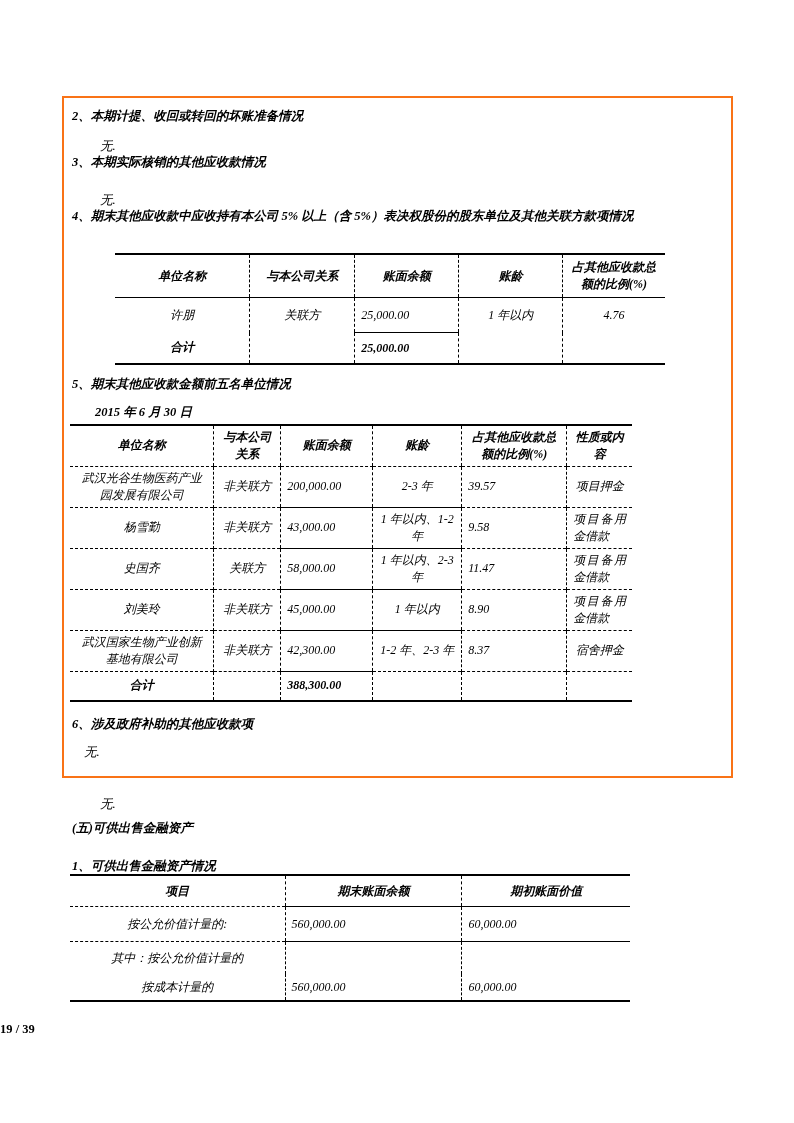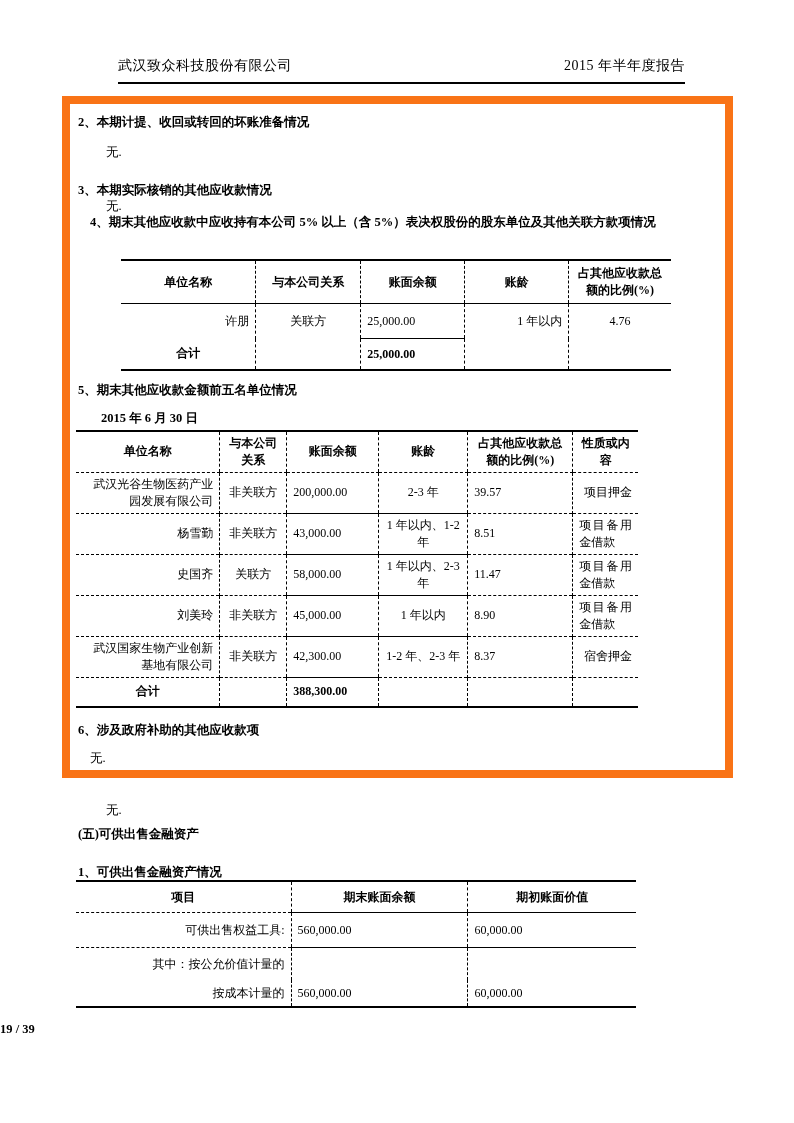--- a/index.html
+++ b/index.html
@@ -10,32 +10,32 @@
   
   .doc-header {
     position:absolute; left:118px; top:50px; width:567px; height:34px;
     border-bottom:2px solid #000; box-sizing:border-box;
     display:flex; justify-content:space-between; align-items:flex-end;
     padding-bottom:7px; font-size:14px; letter-spacing:0.5px;
   }
   
   .frame {
     position:absolute; left:62px; top:96px; width:671px; height:682px;
-    border:8px solid #f97316; box-sizing:border-box;
+    border:2px solid #f97316; box-sizing:border-box;font-style:italic;
   }
   .frame .abs { position:absolute; }
   .h  { font-weight:bold; font-size:12.5px; white-space:nowrap; }
   .nb { font-size:12.5px; }
   
   table { border-collapse:collapse; table-layout:fixed; width:100%; font-size:12px; }
   .t { border-top:2.5px solid #000; border-bottom:2.5px solid #000; }
   .t th, .t td { padding:3px 6px; vertical-align:middle; line-height:1.4; overflow:hidden; }
   .t th { font-weight:bold; text-align:center; }
   .t th + th, .t td + td { border-left:1px dashed #000; }
-  .al { text-align:right; } .ac { text-align:center; } .ar { text-align:left; }
+  .al { text-align:center; } .ac { text-align:center; } .ar { text-align:left; }
   .b  { font-weight:bold; }
   
   .t1 thead th { border-bottom:1px solid #000; height:36px; }
   .t1 tbody td { height:28px; }
   .t1 tr.total td { height:24px; border-top:none; }
   .t1 tr.total td.tl { border-top:1px solid #000; }
   
   .t2 thead th { border-bottom:1px dashed #000; height:30px; }
   .t2 tbody td { border-top:1px dashed #000; height:34px; }
   .t2 tbody tr.r1 td { border-top:none; }
@@ -54,34 +54,30 @@
   .footer {
     position:absolute; top:1022px; left:0; right:0;
     text-align:left; font-weight:bold; font-size:12.5px;
   }
 </style>
 </head>
 <body>
 
 <div class="page">
 
-  <div class="doc-header">
-    <span>武汉致众科技股份有限公司</span>
-    <span>2015 年半年度报告</span>
-  </div>
 
   <div class="frame">
 
     <div class="abs h" style="top:10px; left:8px">2、本期计提、收回或转回的坏账准备情况</div>
     <div class="abs nb" style="top:40px; left:36px">无.</div>
 
-    <div class="abs h" style="top:78px; left:8px">3、本期实际核销的其他应收款情况</div>
+    <div class="abs h" style="top:56px; left:8px">3、本期实际核销的其他应收款情况</div>
     <div class="abs nb" style="top:94px; left:36px">无.</div>
 
-    <div class="abs h" style="top:110px; left:20px">4、期末其他应收款中应收持有本公司 5% 以上（含 5%）表决权股份的股东单位及其他关联方款项情况</div>
+    <div class="abs h" style="top:110px; left:8px">4、期末其他应收款中应收持有本公司 5% 以上（含 5%）表决权股份的股东单位及其他关联方款项情况</div>
 
     <div class="abs" style="top:155px; left:51px; width:550px">
       <table class="t t1">
         <colgroup>
             <col style="width:24.5%">
             <col style="width:19.1%">
             <col style="width:18.9%">
             <col style="width:18.9%">
             <col style="width:18.6%">
           </colgroup>
@@ -143,21 +139,21 @@
             <td class="ar">200,000.00</td>
             <td class="ac">2-3 年</td>
             <td class="ar">39.57</td>
             <td class="al">项目押金</td>
           </tr>
           <tr>
             <td class="al">杨雪勤</td>
             <td class="ac">非关联方</td>
             <td class="ar sv">43,000.00</td>
             <td class="ac sv">1 年以内、1-2 年</td>
-            <td class="ar">8.51</td>
+            <td class="ar">9.58</td>
             <td class="al wrapcell">项目备用金借款</td>
           </tr>
           <tr>
             <td class="al">史国齐</td>
             <td class="ac">关联方</td>
             <td class="ar sv">58,000.00</td>
             <td class="ac sv">1 年以内、2-3 年</td>
             <td class="ar">11.47</td>
             <td class="al wrapcell">项目备用金借款</td>
           </tr>
@@ -206,21 +202,21 @@
           </colgroup>
         <thead>
           <tr>
             <th>项目</th>
             <th class="sv">期末账面余额</th>
             <th class="sv">期初账面价值</th>
           </tr>
         </thead>
         <tbody>
           <tr class="r1">
-            <td class="al">可供出售权益工具:</td>
+            <td class="al">按公允价值计量的:</td>
             <td class="ar">560,000.00</td>
             <td class="ar">60,000.00</td>
           </tr>
           <tr class="r2">
             <td class="al">其中：按公允价值计量的</td>
             <td class="ar sv"></td>
             <td class="ar sv"></td>
           </tr>
           <tr class="r3">
             <td class="al indent">按成本计量的</td>

